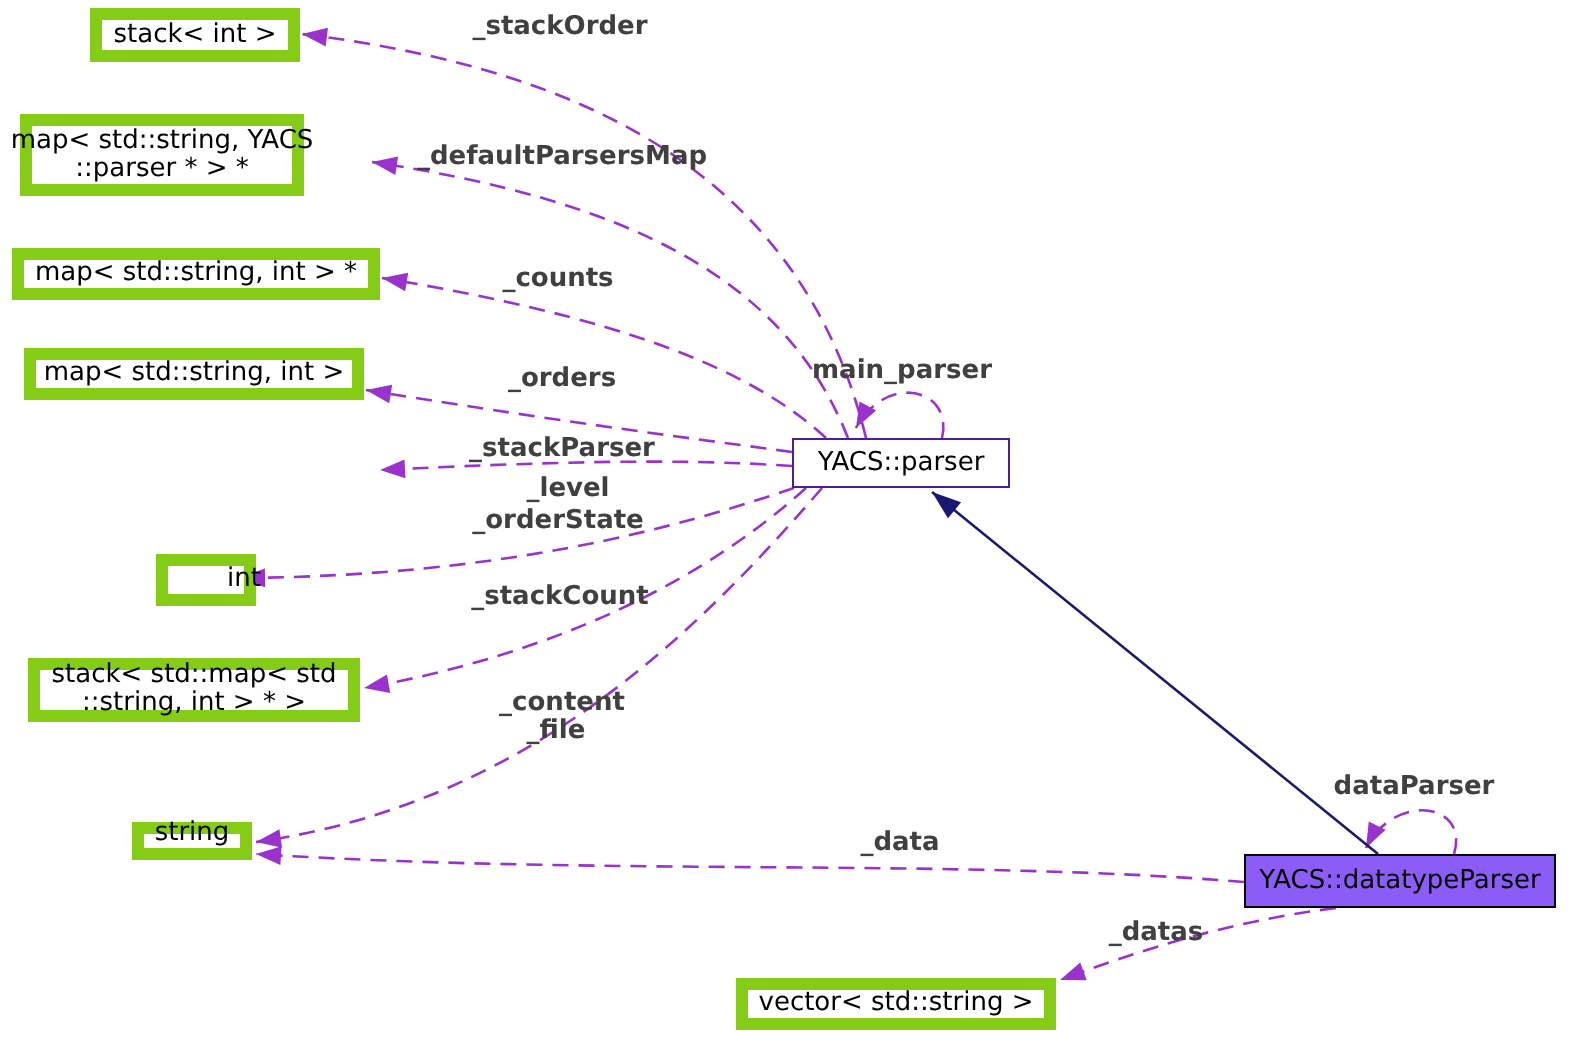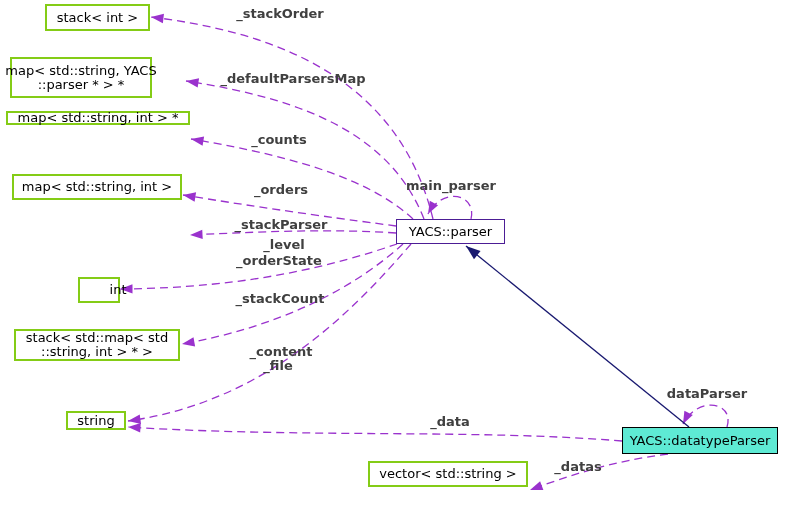--- a/index.html
+++ b/index.html
@@ -18,30 +18,30 @@
     z-index: 0;
   }
   .node {
     position: absolute;
     box-sizing: border-box;
     display: flex;
     flex-direction: column;
     align-items: center;
     justify-content: center;
     background: #ffffff;
-    border: 2px solid #84cc16;
+    border: 6px solid #84cc16;
     color: #000000;
     font-size: 13px;
     line-height: 14px;
     text-align: center;
     white-space: nowrap;
     z-index: 1;
   }
   .node.hl { border: 1px solid #4c1d95; }
-  .node.current { border: 1px solid #000000; background: #5eead4; }
+  .node.current { border: 1px solid #000000; background: #8b5cf6; }
   .edge-label {
     position: absolute;
     transform: translate(-50%, -50%);
     color: #404040;
     font-size: 13px;
     line-height: 14px;
     white-space: nowrap;
     z-index: 2;
     font-weight: bold;
   }
@@ -81,21 +81,21 @@
 
   <div class="node" style="left:45px; top:4px; width:105px; height:27px;">
     <span>stack&lt; int &gt;</span>
   </div>
 
   <div class="node" style="left:10px; top:57px; width:142px; height:41px;">
     <span>map&lt; std::string, YACS</span>
     <span>::parser * &gt; *</span>
   </div>
 
-  <div class="node" style="left:6px; top:111px; width:184px; height:14px;">
+  <div class="node" style="left:6px; top:124px; width:184px; height:26px;">
     <span>map&lt; std::string, int &gt; *</span>
   </div>
 
   <div class="node" style="left:12px; top:174px; width:170px; height:26px;">
     <span>map&lt; std::string, int &gt;</span>
   </div>
 
 
   <div class="node" style="left:78px; top:277px; width:40px; height:26px;padding-left:38px;">
     <span>int</span>
@@ -103,34 +103,34 @@
 
   <div class="node" style="left:14px; top:329px; width:166px; height:32px;">
     <span>stack&lt; std::map&lt; std</span>
     <span>::string, int &gt; * &gt;</span>
   </div>
 
   <div class="node" style="left:66px; top:411px; width:60px; height:19px;justify-content:flex-end;">
     <span>string</span>
   </div>
 
-  <div class="node" style="left:368px; top:461px; width:160px; height:26px;">
+  <div class="node" style="left:368px; top:489px; width:160px; height:26px;">
     <span>vector&lt; std::string &gt;</span>
   </div>
 
   <div class="node hl" style="left:396px; top:219px; width:109px; height:25px;">
     <span>YACS::parser</span>
   </div>
 
   <div class="node current" style="left:622px; top:427px; width:156px; height:27px;">
     <span>YACS::datatypeParser</span>
   </div>
 
   <div class="edge-label" style="left:280px; top:14px;">_stackOrder</div>
-  <div class="edge-label" style="left:281px; top:79px;margin-left:12px;">_defaultParsersMap</div>
+  <div class="edge-label" style="left:281px; top:79px;">_defaultParsersMap</div>
   <div class="edge-label" style="left:279px; top:140px;">_counts</div>
   <div class="edge-label" style="left:281px; top:190px;">_orders</div>
   <div class="edge-label" style="left:281px; top:225px;">_stackParser</div>
   <div class="edge-label" style="left:284px; top:245px;">_level</div>
   <div class="edge-label" style="left:279px; top:261px;">_orderState</div>
   <div class="edge-label" style="left:280px; top:299px;">_stackCount</div>
   <div class="edge-label" style="left:281px; top:352px;">_content</div>
   <div class="edge-label" style="left:278px; top:366px;">_file</div>
   <div class="edge-label" style="left:450px; top:422px;">_data</div>
   <div class="edge-label" style="left:578px; top:467px;">_datas</div>

